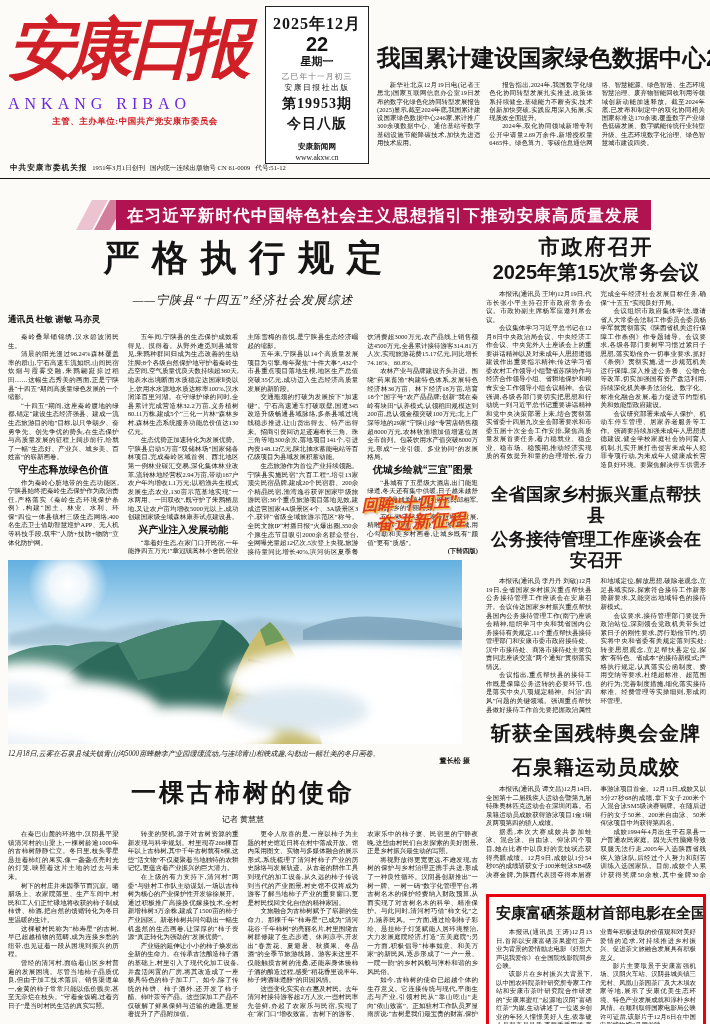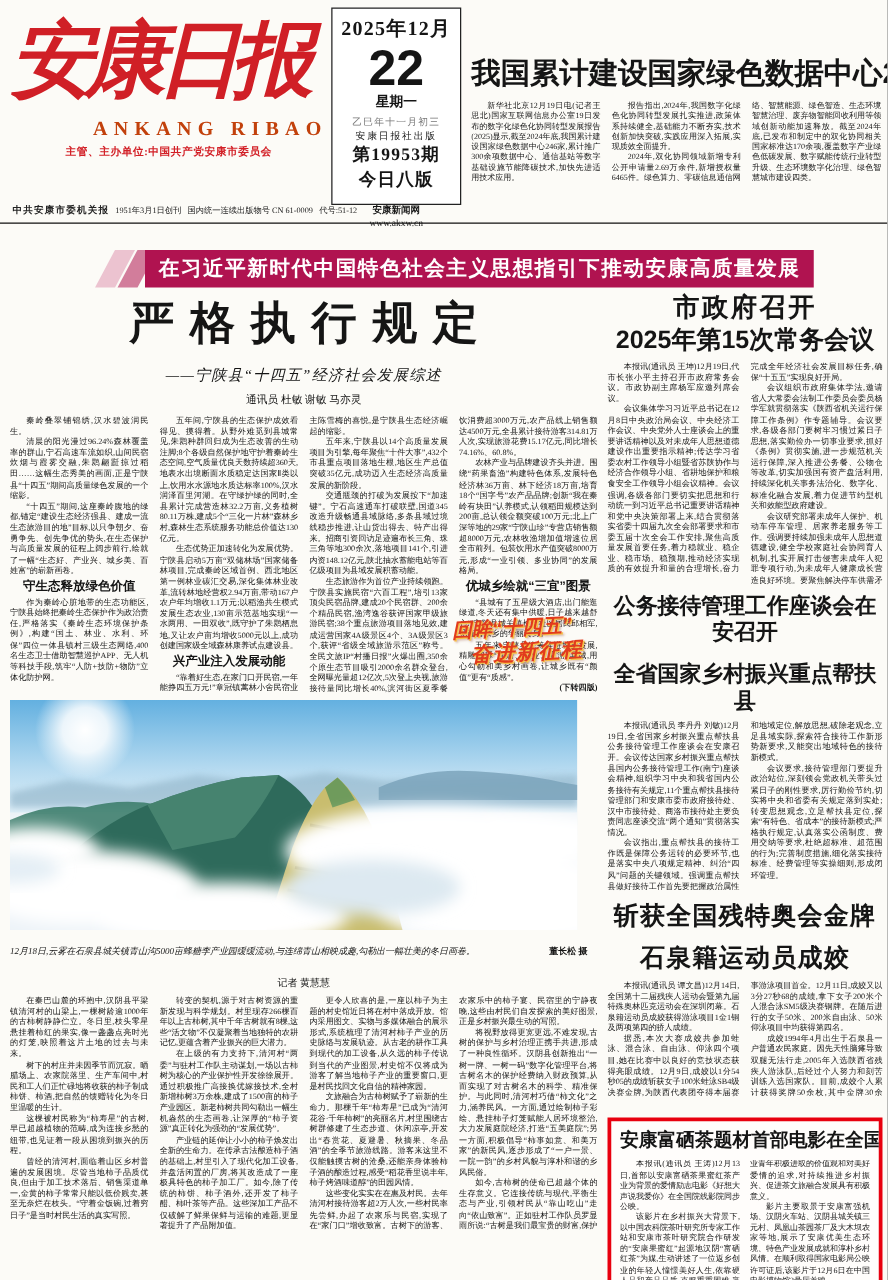--- a/index.html
+++ b/index.html
@@ -2,28 +2,28 @@
 <html><head>
 <meta charset="utf-8">
 <style>
   html,body{margin:0;padding:0;background:#888;}
   .page{position:relative;width:710px;height:1024px;background:#fcfbf7;overflow:hidden;
         font-family:"Liberation Serif",serif;color:#151515;margin:0 auto;}
   
   .masthead{position:absolute;left:8px;top:4px;width:254px;height:158px;}
   .mast-title{font-size:66px;font-weight:bold;font-style:italic;color:#d01f26;
               letter-spacing:-7px;line-height:1.35;white-space:nowrap;}
-  .mast-latin{color:#c2410c;font-weight:bold;font-size:16px;letter-spacing:5px;text-align:right;margin-top:2px;}
+  .mast-latin{color:#6d28d9;font-weight:normal;font-size:16px;letter-spacing:5px;text-align:left;margin-top:2px;}
   .mast-super{color:#d21f26;font-size:8.5px;font-weight:bold;text-align:center;letter-spacing:.5px;margin-top:3px;}
   .organ-row{position:absolute;left:10px;top:163px;width:340px;font-size:6.6px;white-space:nowrap;color:#222;}
   .organ-row b{font-size:7.6px;letter-spacing:1px;margin-top:32px;}
   .date-box{position:absolute;left:265px;top:6px;width:102px;height:156px;border:1.5px solid #222;
             background:#fff;text-align:center;line-height:1.25;}
   .db-ym{font-size:16px;font-weight:bold;margin-top:7px;letter-spacing:1px;}
-  .db-day{font-size:40px;font-weight:bold;line-height:1.05;font-family:"Liberation Sans",sans-serif;}
+  .db-day{font-size:20px;font-weight:bold;line-height:1.05;font-family:"Liberation Sans",sans-serif;}
   .db-week{font-size:11px;font-weight:bold;}
   .db-lunar{font-size:7.8px;color:#777;margin-top:3px;letter-spacing:1px;}
   .db-pub{font-size:7.8px;margin-top:2px;letter-spacing:1.5px;}
   .db-issue,.db-pages{font-size:14px;font-weight:bold;margin-top:2px;letter-spacing:1px;}
   .db-site{font-size:7.6px;font-weight:bold;margin-top:10px;}
   .db-url{font-size:7.6px;margin-top:1px;}
   
   .top-news{position:absolute;left:377px;top:42px;width:328px;}
   .top-headline{font-size:23.5px;font-weight:bold;font-family:"Liberation Sans",sans-serif;
                 letter-spacing:0px;white-space:nowrap;}
@@ -37,38 +37,38 @@
   .s2{left:102px;background:#d27d9b;}
   .banner{position:absolute;left:116px;top:0;height:30px;background:#b01350;color:#fff;
           font-family:"Liberation Sans",sans-serif;font-weight:bold;font-size:16.5px;
           line-height:30px;padding:0 11px;letter-spacing:1.2px;white-space:nowrap;}
   .banner-line{position:absolute;left:622px;right:5px;top:14px;border-top:1.5px solid #b01350;}
   
   .main-art{position:absolute;left:8px;top:234px;width:470px;}
   .main-headline{text-align:center;font-size:36px;font-weight:bold;letter-spacing:.35em;
                  text-indent:.35em;white-space:nowrap;}
   .main-sub{text-align:center;font-size:12px;font-style:italic;margin-top:9px;letter-spacing:1px;}
-  .main-byline{text-align:center;font-size:8.6px;margin-top:5px;font-weight:normal;}
+  .main-byline{font-size:8.6px;margin-top:5px;font-weight:bold;}
   .body-cols{margin-top:7px;text-align:justify;overflow:hidden;}
   .body-cols p{margin:0;text-indent:2em;}
   .body-cols .sec-head{text-indent:0;text-align:center;font-weight:bold;font-size:10px;
                        margin:4px 0;font-family:"Liberation Sans",sans-serif;}
   .body-cols .jump{text-indent:0;text-align:right;font-weight:bold;}
   .main-body{height:230px;column-count:4;column-gap:9px;font-size:6.5px;line-height:8.6px;}
   
   .slogan{position:absolute;left:362px;top:494px;width:118px;transform:rotate(-3deg);
           font-family:"Liberation Sans",sans-serif;font-weight:bold;font-style:italic;
           color:#e23b1c;text-shadow:1px 1px 0 #f6c24a,2px 2px 2px rgba(120,30,0,.35);
           line-height:1.15;}
   .slogan-l1{font-size:16px;white-space:nowrap;}
   .slogan-l2{font-size:17px;margin-left:14px;white-space:nowrap;letter-spacing:1px;}
   
   .photo{position:absolute;left:8px;top:560px;width:454px;height:184px;overflow:hidden;}
   .caption-row{position:absolute;left:8px;top:750px;width:462px;display:flex;
-               justify-content:space-between;align-items:flex-end;}
+               justify-content:space-between;align-items:flex-start;}
   .caption{font-size:7.2px;font-style:italic;width:392px;line-height:9px;}
   .credit{font-size:7.2px;font-weight:bold;white-space:nowrap;margin-top:6px;}
   
   .persimmon{position:absolute;left:8px;top:776px;width:470px;height:248px;overflow:hidden;}
   .p-headline{text-align:center;font-size:25px;font-weight:bold;letter-spacing:3px;}
   .p-byline{text-align:center;font-size:8px;margin-top:5px;}
   .p-body{margin-top:5px;height:190px;column-count:4;column-gap:9px;font-size:6.5px;line-height:8.6px;}
   
   .right-col{position:absolute;left:486px;top:234px;width:220px;}
   .r-head{font-family:"Liberation Sans",sans-serif;font-weight:bold;text-align:center;line-height:1.22;}
@@ -200,20 +200,21 @@
       <ellipse cx="20" cy="120" rx="50" ry="18" fill="#ffffff" filter="url(#b6)"></ellipse>
       <ellipse cx="120, " cy="135" rx="40" ry="12" fill="#e4eef5" filter="url(#b6)"></ellipse>
     </svg>
   </div>
   <div class="caption-row">
     <div class="caption">12月18日,云雾在石泉县城关镇青山沟5000亩蜂糖李产业园缓缓流动,与连绵青山相映成趣,勾勒出一幅壮美的冬日画卷。</div>
     <div class="credit">董长松 摄</div>
   </div>
 
   <div class="persimmon">
+    <div class="p-headline">一棵古柿树的使命</div>
     <div class="p-byline">记者 黄慧慧</div>
     <div class="p-body body-cols">
         <p>在秦巴山麓的环抱中,汉阴县平梁镇清河村的山梁上,一棵树龄逾1000年的古柿树静静伫立。冬日里,枝头零星悬挂着柿红的果实,像一盏盏点亮时光的灯笼,映照着这片土地的过去与未来。</p>
         <p>树下的村庄并未因季节而沉寂。晒腊场上、农家院落里、生产车间中,村民和工人们正忙碌地将收获的柿子制成柿饼、柿酒,把自然的馈赠转化为冬日里温暖的生计。</p>
         <p>这棵被村民称为“柿寿星”的古树,早已超越植物的范畴,成为连接乡愁的纽带,也见证着一段从困境到振兴的历程。</p>
         <p>曾经的清河村,面临着山区乡村普遍的发展困境。尽管当地柿子品质优良,但由于加工技术落后、销售渠道单一,金黄的柿子常常只能以低价贱卖,甚至无奈烂在枝头。“守着金饭碗,过着穷日子”是当时村民生活的真实写照。</p>
         <p>转变的契机,源于对古树资源的重新发现与科学规划。村里现存266棵百年以上古柿树,其中千年古树就有8棵,这些“活文物”不仅凝聚着当地独特的农耕记忆,更蕴含着产业振兴的巨大潜力。</p>
         <p>在上级的有力支持下,清河村“两委”与驻村工作队主动谋划,一场以古柿树为核心的产业保护性开发徐徐展开。通过积极推广高接换优嫁接技术,全村新增柿树3万余株,建成了1500亩的柿子产业园区。新老柿树共同勾勒出一幅生机盎然的生态画卷,让深厚的“柿子资源”真正转化为强劲的“发展优势”。</p>
         <p>产业链的延伸让小小的柿子焕发出全新的生命力。在传承古法酿造柿子酒的基础上,村里引入了现代化加工设备,并盘活闲置的厂房,将其改造成了一座极具特色的柿子加工厂。如今,除了传统的柿饼、柿子酒外,还开发了柿子醋、柿叶茶等产品。这些深加工产品不仅破解了鲜果保鲜与运输的难题,更显著提升了产品附加值。</p>
         <p>更令人欣喜的是,一座以柿子为主题的村史馆近日将在村中落成开放。馆内采用图文、实物与多媒体融合的展示形式,系统梳理了清河村柿子产业的历史脉络与发展轨迹。从古老的耕作工具到现代的加工设备,从久远的柿子传说到当代的产业图景,村史馆不仅将成为游客了解当地柿子产业的重要窗口,更是村民找回文化自信的精神家园。</p>
@@ -231,22 +232,22 @@
       <div class="r-head cg-h2">2025年第15次常务会议</div>
       <div class="cg-body body-cols">
           <p>本报讯(通讯员 王坤)12月19日,代市长张小平主持召开市政府常务会议。市政协副主席杨军应邀列席会议。</p>
           <p>会议集体学习习近平总书记在12月8日中央政治局会议、中央经济工作会议、中央党外人士座谈会上的重要讲话精神以及对未成年人思想道德建设作出重要指示精神;传达学习省委农村工作领导小组暨省苏陕协作与经济合作领导小组、省耕地保护和粮食安全工作领导小组会议精神。会议强调,各级各部门要切实把思想和行动统一到习近平总书记重要讲话精神和党中央决策部署上来,结合贯彻落实省委十四届九次全会部署要求和市委五届十次全会工作安排,聚焦高质量发展首要任务,着力稳就业、稳企业、稳市场、稳预期,推动经济实现质的有效提升和量的合理增长,奋力完成全年经济社会发展目标任务,确保“十五五”实现良好开局。</p>
           <p>会议组织市政府集体学法,邀请省人大常委会法制工作委员会委员杨学军就贯彻落实《陕西省机关运行保障工作条例》作专题辅导。会议要求,各级各部门要树牢习惯过紧日子思想,落实勤俭办一切事业要求,抓好《条例》贯彻实施,进一步规范机关运行保障,深入推进公务餐、公物仓等改革,切实加强国有资产盘活利用,持续深化机关事务法治化、数字化、标准化融合发展,着力促进节约型机关和效能型政府建设。</p>
           <p>会议研究部署未成年人保护、机动车停车管理、居家养老服务等工作。强调要持续加强未成年人思想道德建设,健全学校家庭社会协同育人机制,扎实开展打击侵害未成年人犯罪专项行动,为未成年人健康成长营造良好环境。要聚焦解决停车供需矛盾,深入挖掘城镇公共空间潜力,科学合理配置停车资源,严格规范经营管理和停车秩序,更好满足群众合理停车需求。要积极应对人口老龄化,坚持以居家老年人服务需求为导向,充分激发市场、社会、家庭等多元主体的积极性,不断优化资源配置,配齐完善服务供给体系,促进养老服务高质量发展。会议还研究了其他事项。</p>
         </div>
     </div>
 
     <div>
+      <div class="r-head rc-h">全省国家乡村振兴重点帮扶县</div>
       <div class="r-head rc-h" style="margin-top:2px;">公务接待管理工作座谈会在安召开</div>
-      <div class="r-head rc-h">全省国家乡村振兴重点帮扶县</div>
       <div class="rc-body body-cols">
           <p>本报讯(通讯员 李丹丹 刘敏)12月19日,全省国家乡村振兴重点帮扶县公务接待管理工作座谈会在安康召开。会议传达国家乡村振兴重点帮扶县国内公务接待管理工作(南宁)座谈会精神,组织学习中央和我省国内公务接待有关规定,11个重点帮扶县接待管理部门和安康市委市政府接待处、汉中市接待处、商洛市接待处主要负责同志座谈交流“两个通知”贯彻落实情况。</p>
           <p>会议指出,重点帮扶县的接待工作既是保障公务运转的必要环节,也是落实中央八项规定精神、纠治“四风”问题的关键领域。强调重点帮扶县做好接待工作首先要把握政治属性和地域定位,解放思想,破除老观念,立足县域实际,探索符合接待工作新形势新要求,又能突出地域特色的接待新模式。</p>
           <p>会议要求,接待管理部门要提升政治站位,深刻领会党政机关带头过紧日子的刚性要求,厉行勤俭节约,切实将中央和省委有关规定落到实处;转变思想观念,立足帮扶县定位,探索“有特色、省成本”的接待新模式;严格执行规定,认真落实公函制度、费用交纳等要求,杜绝超标准、超范围的行为;完善制度措施,细化落实接待标准、经费管理等实操细则,形成闭环管理。</p>
         </div>
     </div>
 
     <div>
       <div class="r-head at-h" style="margin-top:2px;">斩获全国残特奥会金牌</div>
       <div class="r-head at-h">石泉籍运动员成姣</div>

